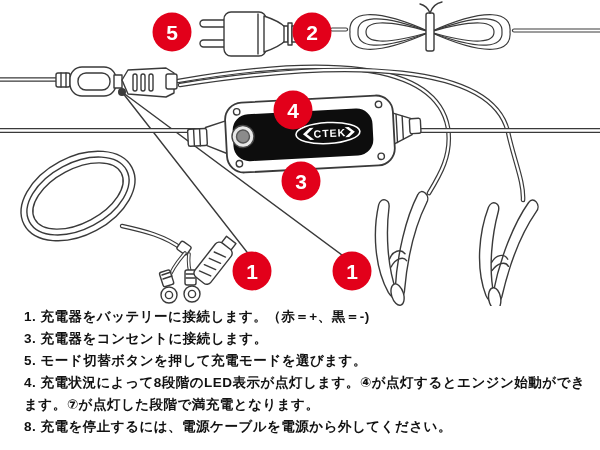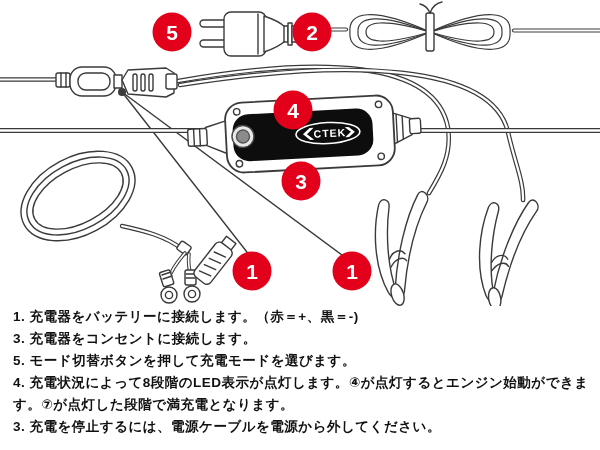--- a/index.html
+++ b/index.html
@@ -8,21 +8,21 @@
     font-family:"Liberation Sans","DejaVu Sans",sans-serif;
     position:relative;
   }
   .page{width:600px;height:450px;position:relative;background:#fff;}
   .diagram{position:absolute;left:0;top:0;}
   .instructions{
     position:absolute;left:13px;top:306px;width:578px;
     color:#111;font-size:13.5px;font-weight:bold;line-height:22px;
     letter-spacing:0.5px;
   }
-  .instructions .line{white-space:normal;}
+  .instructions .line{white-space:normal;margin-left:11px;}
   .callout-num{
     fill:#ffffff;font-weight:bold;font-size:21px;
     font-family:"Liberation Sans","DejaVu Sans",sans-serif;
     text-anchor:middle;
   }
   .logo-text{
     fill:#ffffff;font-weight:bold;font-size:10.5px;letter-spacing:1px;
     font-family:"Liberation Sans","DejaVu Sans",sans-serif;text-anchor:middle;
   }
 </style>
@@ -198,16 +198,16 @@
         </g>
       </g>
     </g>
   </svg>
 
   <div class="instructions">
     <div class="line">1. 充電器をバッテリーに接続します。（赤＝+、黒＝-)</div>
     <div class="line">3. 充電器をコンセントに接続します。</div>
     <div class="line">5. モード切替ボタンを押して充電モードを選びます。</div>
     <div class="line">4. 充電状況によって8段階のLED表示が点灯します。④が点灯するとエンジン始動ができます。⑦が点灯した段階で満充電となります。</div>
-    <div class="line">3. 充電を停止するには、電源ケーブルを電源から外してください。</div>
+    <div class="line">8. 充電を停止するには、電源ケーブルを電源から外してください。</div>
   </div>
 
 </div>
 
 </body></html>

